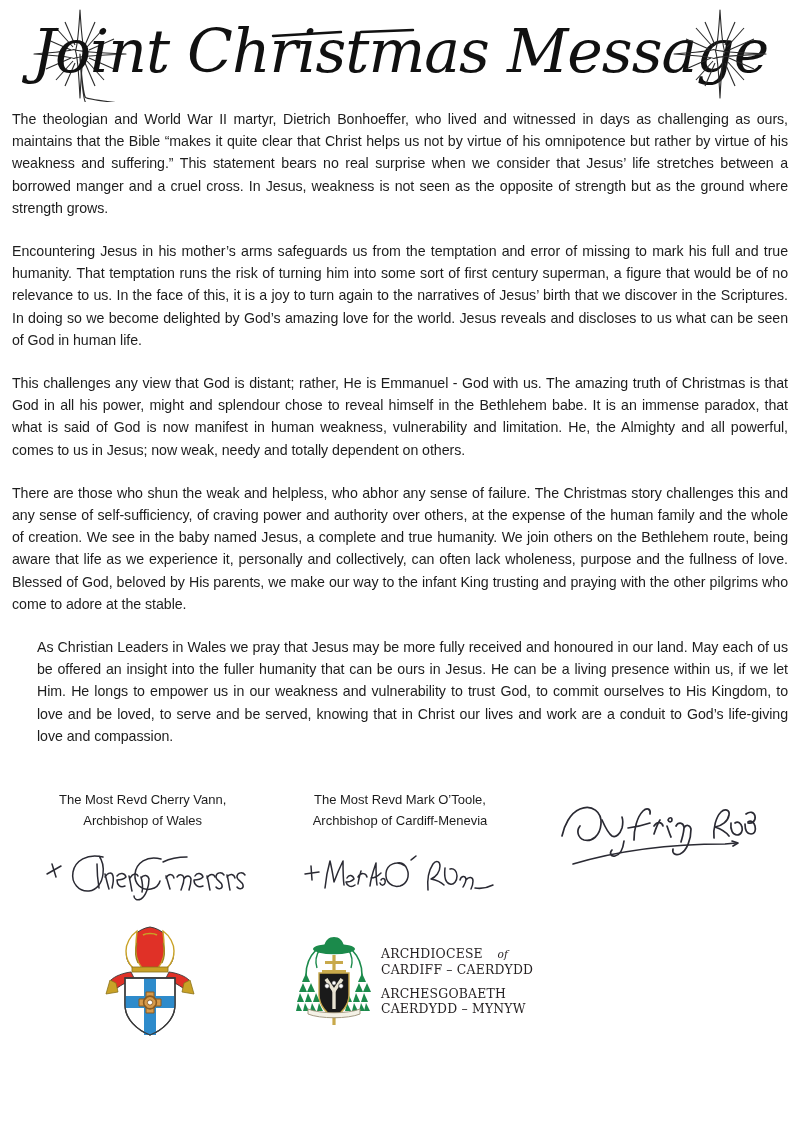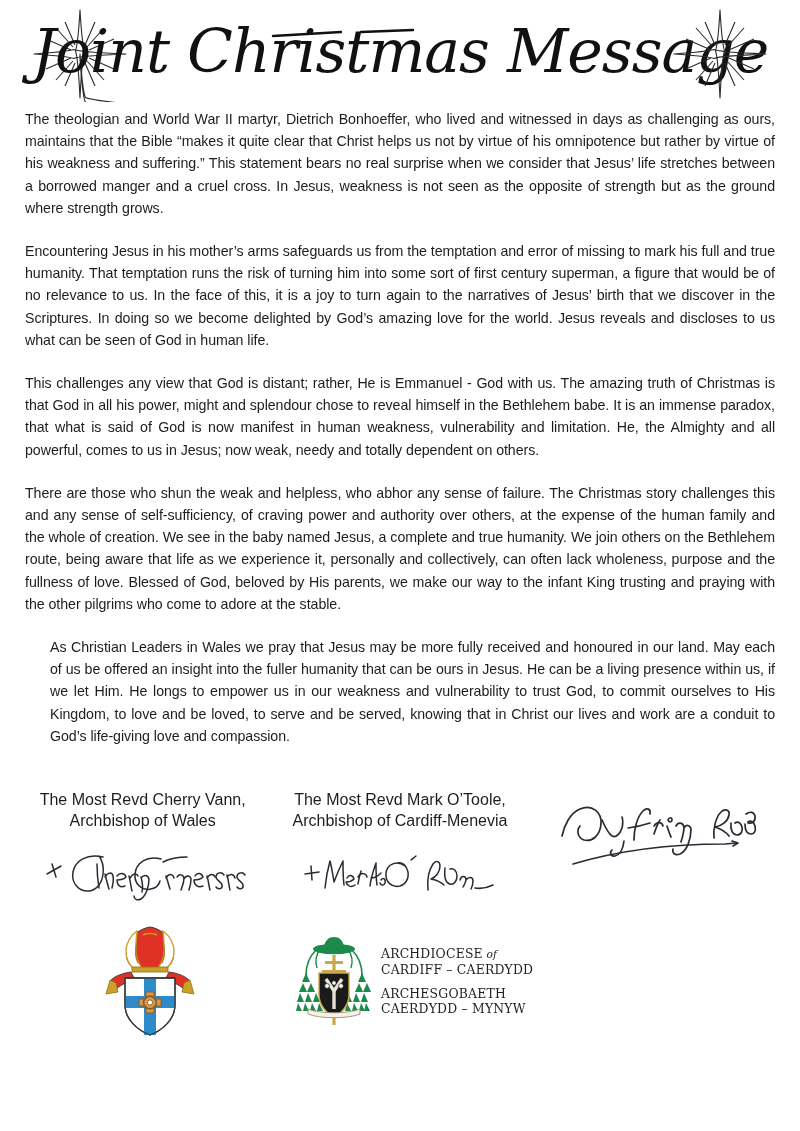--- a/index.html
+++ b/index.html
@@ -47,21 +47,21 @@
     font-family: "DejaVu Serif", serif;
     font-style: italic;
     font-weight: 400;
     font-size: 60px;
     fill: #111111;
     letter-spacing: -1px;
   }
 
   
   .content {
-    padding: 0 25px;
+    padding: 0 12px;
     box-sizing: border-box;
   }
   p.body-para {
     margin: 0 0 21px 0;
     font-size: 14.2px;
     line-height: 22.2px;
     text-align: justify;
     text-justify: inter-word;
     color: #1d1d1d;
     letter-spacing: -0.05px;
@@ -87,21 +87,21 @@
     margin-top: 42px;
   }
   .sign-col {
     flex: 1 1 0;
     display: flex;
     flex-direction: column;
     align-items: center;
     text-align: center;
   }
   .sign-name {
-    font-size: 16px;
+    font-size: 13px;
     line-height: 21px;
     color: #1d1d1d;
     white-space: pre-line;
   }
   .sig-svg-wrap {
     height: 86px;
     display: flex;
     align-items: center;
     justify-content: center;
     width: 100%;
@@ -147,20 +147,21 @@
     font-size: 12.4px;
     letter-spacing: 0.2px;
     white-space: nowrap;
   }
   .logo-words .lw-gap {
     height: 8px;
   }
   .lw-of {
     font-style: italic;
     font-size: 10.6px;
+    margin-left: 11px;
   }
 </style>
 </head>
 <body>
 
 <div class="header">
 
   <svg class="star" viewBox="0 0 104 96">
     <g stroke="#2b2b2b" stroke-width="1.1" fill="none" stroke-linejoin="round">
       <path d="M52 3 C53.6 26 55 42 57.5 46.5 C62 49 78 50.5 101 48 C78 45.5 62 44 57.5 41.5 C55 37 53.6 21 52 -2 Z" transform="translate(0,50) rotate(0)"></path>

